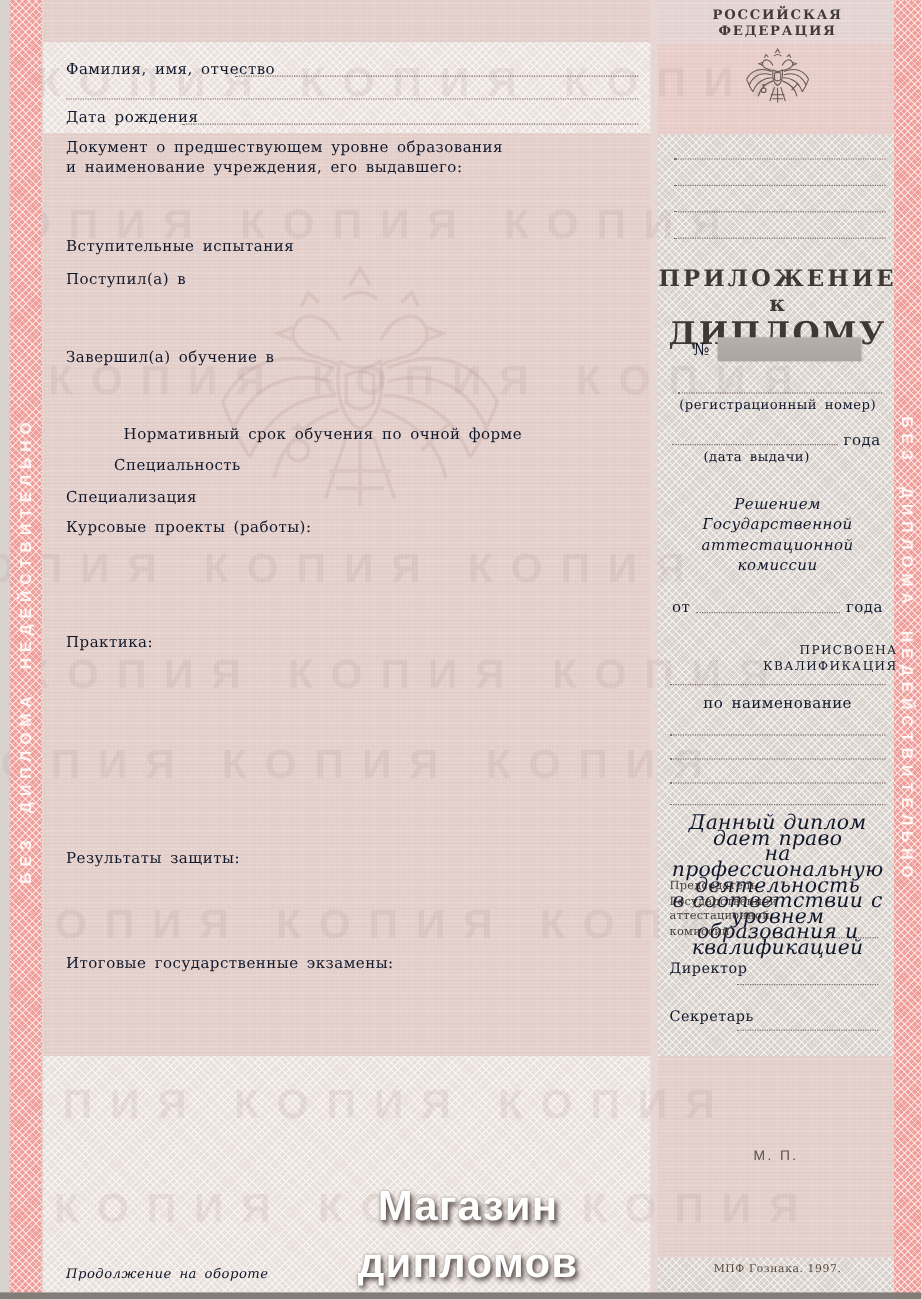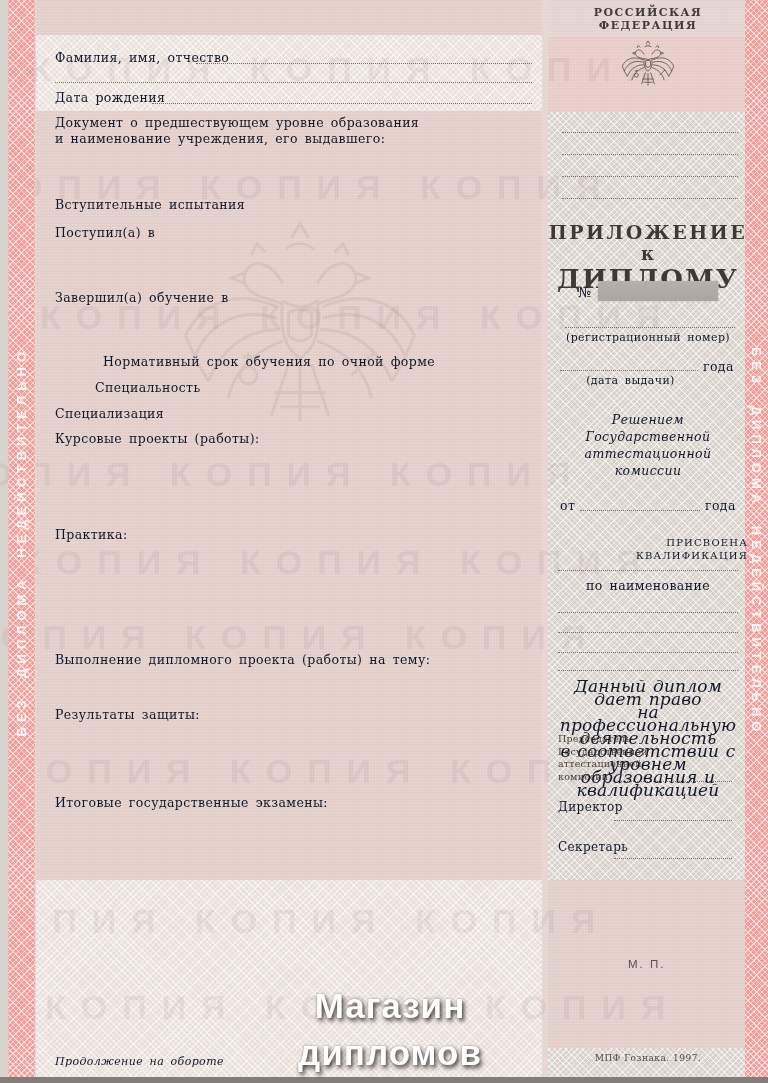--- a/index.html
+++ b/index.html
@@ -132,21 +132,20 @@
   </div>
 
   <div class="abs label" style="left:55px;top:197px;">Вступительные испытания</div>
   <div class="abs label" style="left:55px;top:225px;">Поступил(а) в</div>
   <div class="abs label" style="left:55px;top:290px;">Завершил(а) обучение в</div>
   <div class="abs label" style="left:55px;top:354px;margin-left:48px;">Нормативный срок обучения по очной форме</div>
   <div class="abs label" style="left:55px;top:380px;margin-left:40px;">Специальность</div>
   <div class="abs label" style="left:55px;top:406px;text-align:right;">Специализация</div>
   <div class="abs label" style="left:55px;top:431px;">Курсовые проекты (работы):</div>
   <div class="abs label" style="left:55px;top:527px;">Практика:</div>
-  <div class="abs label" style="left:55px;top:652px;">Выполнение дипломного проекта (работы) на тему:</div>
   <div class="abs label" style="left:55px;top:707px;">Результаты защиты:</div>
   <div class="abs label" style="left:55px;top:740px;width:420px;">
   </div>
   <div class="abs label" style="left:55px;top:795px;">Итоговые государственные экзамены:</div>
   <div class="abs label ital small" style="left:55px;top:1055px;">Продолжение на обороте</div>
 
   <div class="abs ln" style="left:562px;top:132px;width:176px;"></div>
   <div class="abs ln" style="left:562px;top:154px;width:176px;"></div>
   <div class="abs ln" style="left:562px;top:176px;width:176px;"></div>
   <div class="abs ln" style="left:562px;top:198px;width:176px;"></div>

